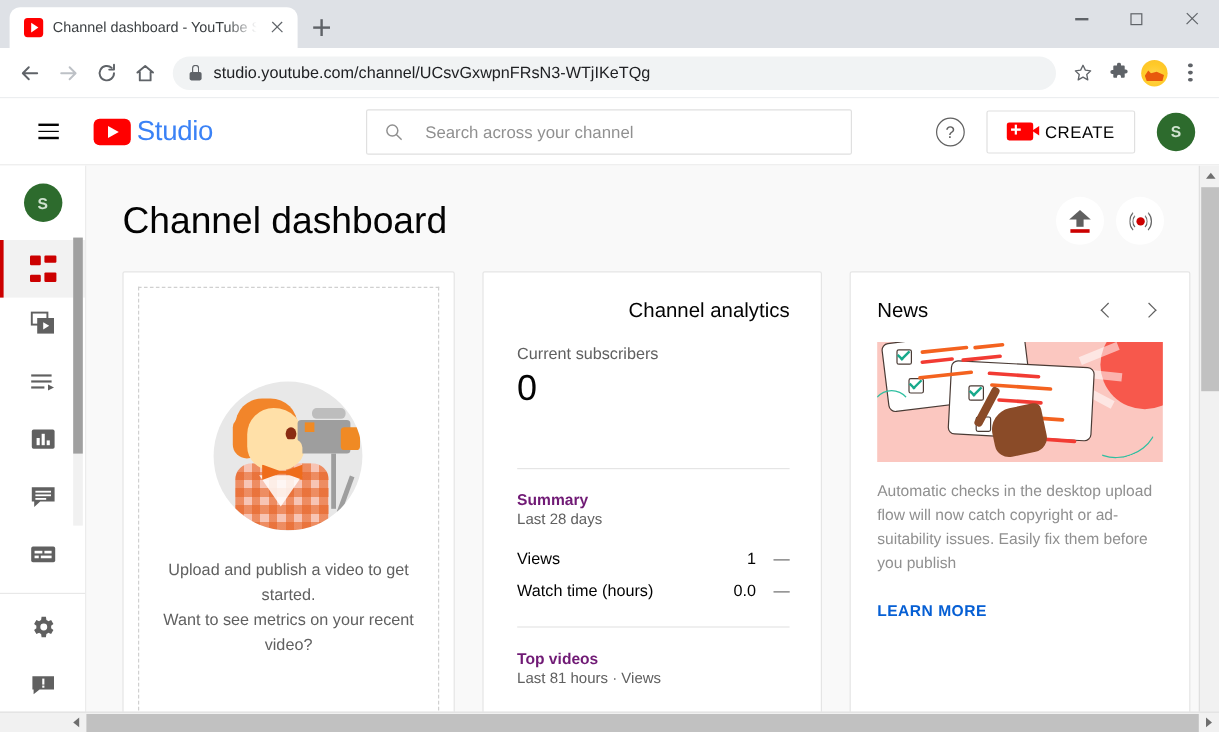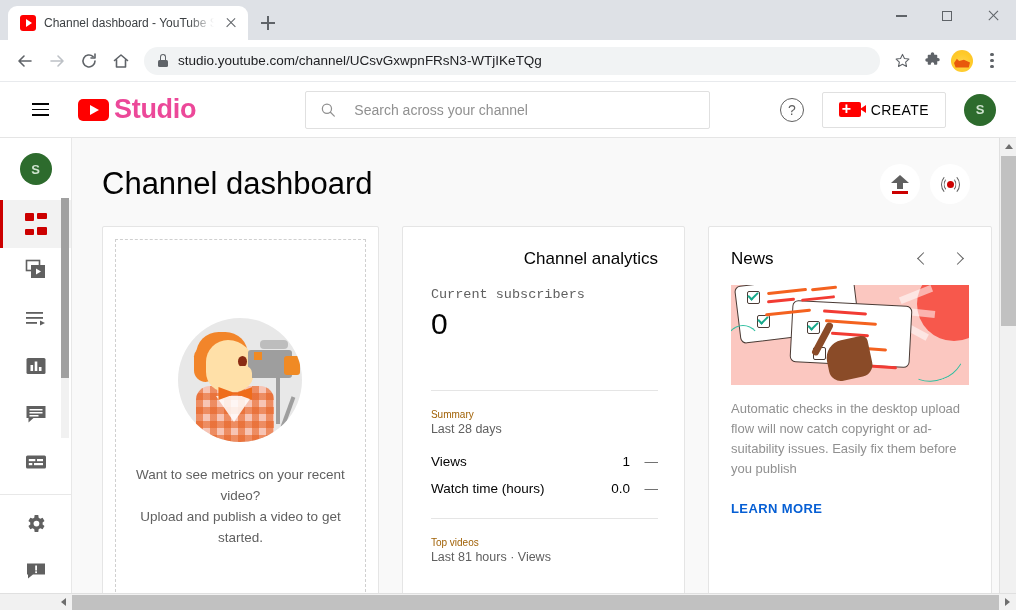--- a/index.html
+++ b/index.html
@@ -226,23 +226,23 @@
   }
   .yt-play::after {
     content: "";
     position: absolute;
     left: 12px; top: 6px;
     border-left: 9px solid #fff;
     border-top: 5px solid transparent;
     border-bottom: 5px solid transparent;
   }
   .studio-word {
-    font-size: 27px;
-    font-weight: bold;
-    color: #ec4899;
+    font-size: 23px;
+    font-weight: normal;
+    color: #3b82f6;
     letter-spacing: -0.3px;
   }
   .yt-search {
     position: absolute;
     left: 305px;
     width: 405px;
     height: 38px;
     border: 1px solid #e0e0e0;
     border-radius: 2px;
     display: flex;
@@ -635,36 +635,35 @@
   .card-h {
     font-size: 17px;
     color: #030303;
     margin-bottom: 18px;
     text-align: right;
   }
   .sub-label {
     font-size: 13.5px;
     color: #606060;
     margin-bottom: 2px;
-    font-family: Liberation Mono, monospace;
   }
   .big-num {
     font-size: 30px;
     color: #030303;
     line-height: 40px;
     font-weight: normal;
   }
   .hr {
     border-top: 1px solid #e5e5e5;
     margin: 46px 0 0 0;
   }
   .sec-title {
-    font-size: 10px;
-    font-weight: normal;
-    color: #a16207;
+    font-size: 13px;
+    font-weight: bold;
+    color: #701a75;
     margin-top: 18px;
   }
   .sec-sub {
     font-size: 12.5px;
     color: #606060;
     margin-top: 2px;
     margin-bottom: 12px;
   }
   .metric-row {
     display: flex;
@@ -1104,22 +1103,22 @@
               <span class="bow"></span>
               <span class="cam-top"></span>
               <span class="cam-body"></span>
               <span class="cam-btn"></span>
               <span class="cam-lens"></span>
               <span class="hand"></span>
               <span class="tripod"></span>
               <span class="tripod2"></span>
             </div>
             <div class="empty-text">
+              <div>Upload and publish a video to get started.</div>
               <div>Want to see metrics on your recent video?</div>
-              <div>Upload and publish a video to get started.</div>
             </div>
           </div>
         </div>
 
         <div class="card card-mid">
           <div class="mid-pad">
             <div class="card-h">Channel analytics</div>
             <div class="sub-label">Current subscribers</div>
             <div class="big-num">0</div>
 

